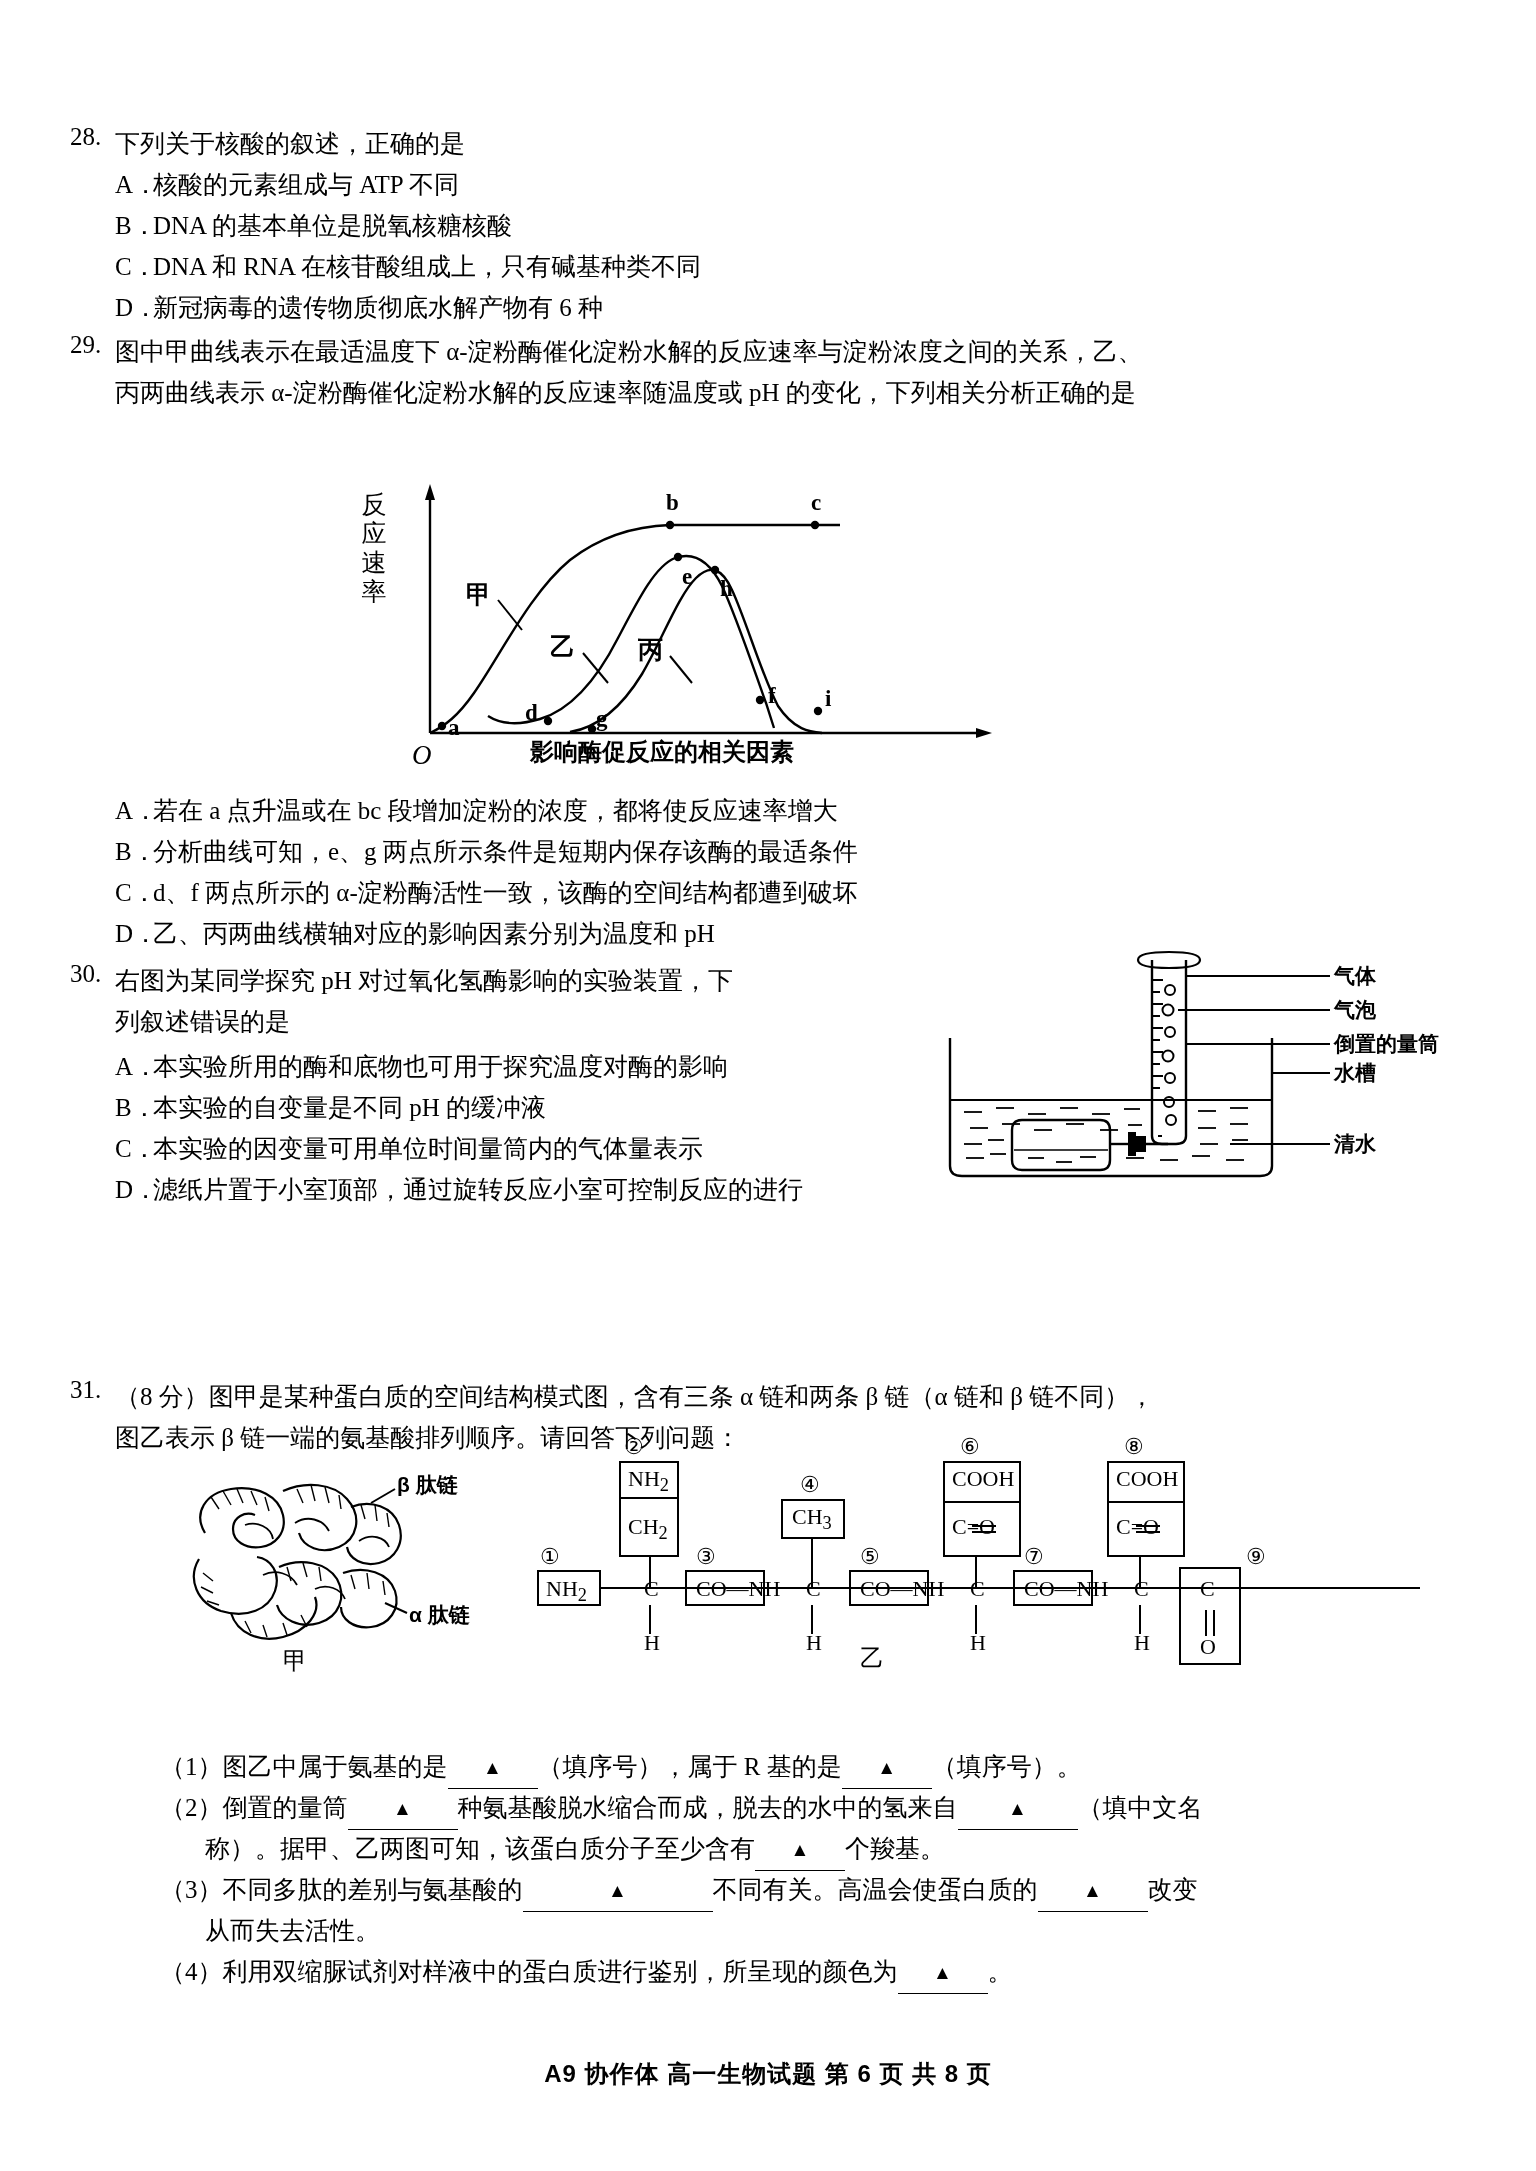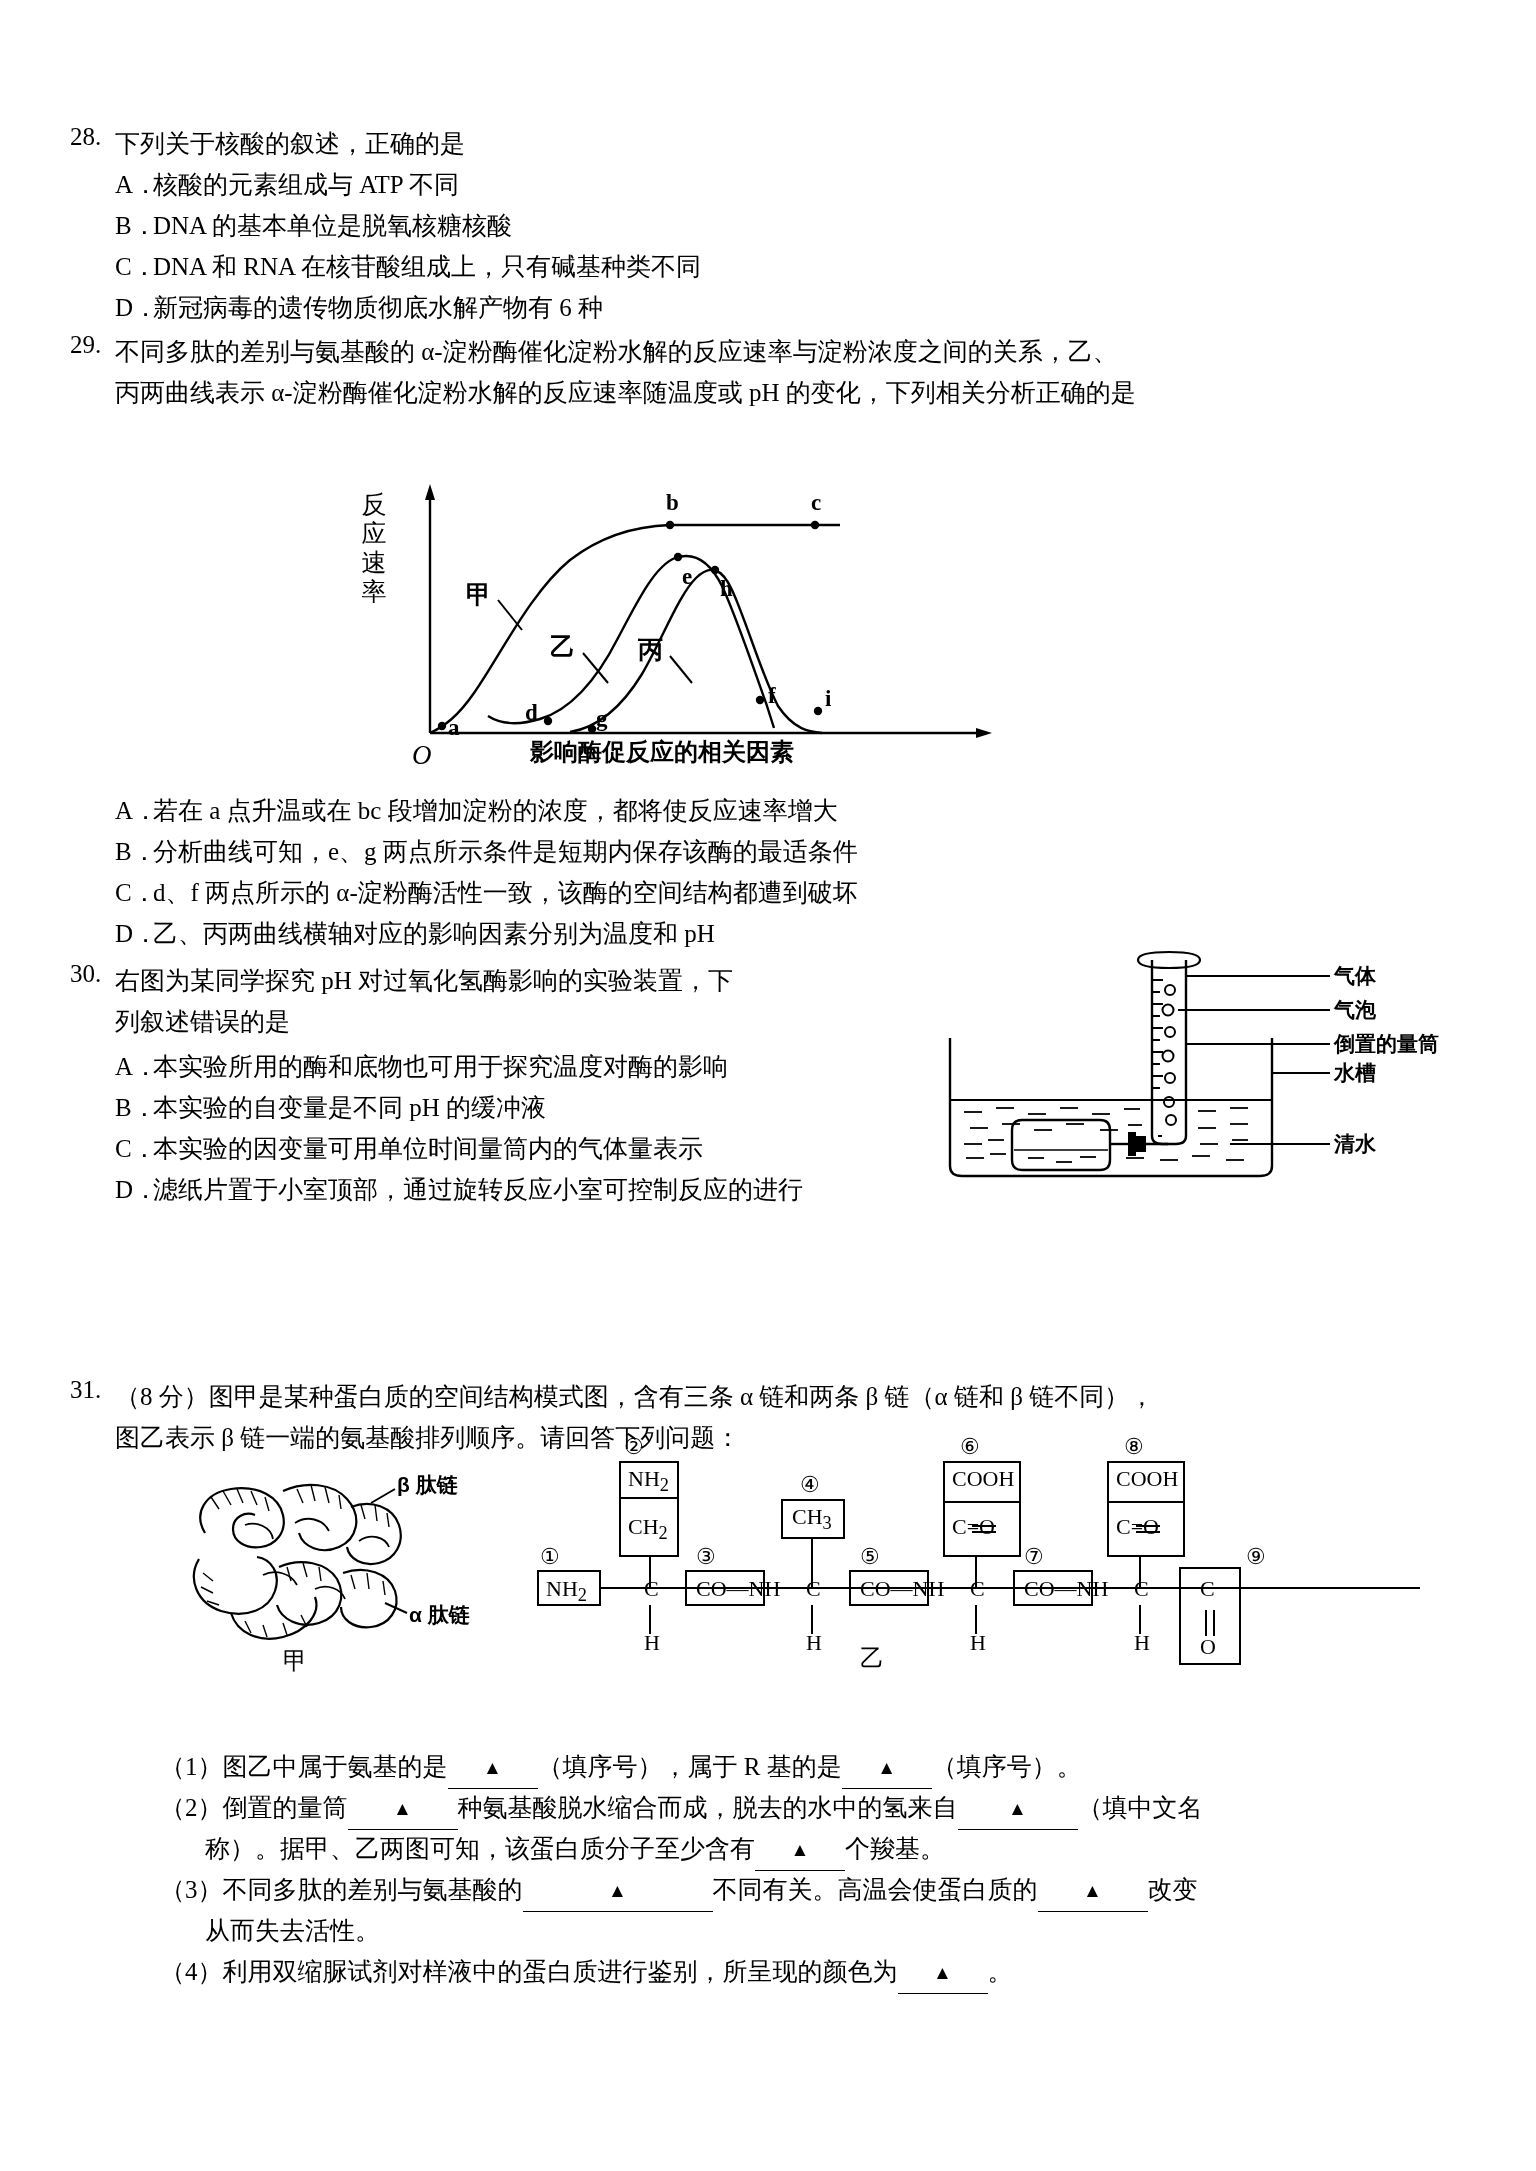--- a/index.html
+++ b/index.html
@@ -105,21 +105,21 @@
     <div class="opt" style="position:absolute;left:115px;top:238px;">
       <span class="optletter">C．</span><span>DNA 和 RNA 在核苷酸组成上，只有碱基种类不同</span>
     </div>
     <div class="opt" style="position:absolute;left:115px;top:279px;">
       <span class="optletter">D．</span><span>新冠病毒的遗传物质彻底水解产物有 6 种</span>
     </div>
   </div>
 
   <div>
     <div class="qnum" style="left:70px;top:323px;">29.</div>
-    <div class="qbody" style="left:115px;top:323px;width:1370px;">不同多肽的差别与氨基酸的 α-淀粉酶催化淀粉水解的反应速率与淀粉浓度之间的关系，乙、</div>
+    <div class="qbody" style="left:115px;top:323px;width:1370px;">图中甲曲线表示在最适温度下 α-淀粉酶催化淀粉水解的反应速率与淀粉浓度之间的关系，乙、</div>
     <div class="qbody" style="left:115px;top:364px;width:1370px;">丙两曲线表示 α-淀粉酶催化淀粉水解的反应速率随温度或 pH 的变化，下列相关分析正确的是</div>
 
     <div id="graph29">
       <svg width="640" height="270" viewBox="0 0 640 270" xmlns="http://www.w3.org/2000/svg">
 
         <line x1="60" y1="255" x2="60" y2="18" stroke="#000" stroke-width="2.4"></line>
         <polygon points="60,6 55,22 65,22" fill="#000"></polygon>
 
         <line x1="60" y1="255" x2="610" y2="255" stroke="#000" stroke-width="2.4"></line>
         <polygon points="622,255 606,250 606,260" fill="#000"></polygon>
@@ -471,14 +471,15 @@
     <div class="qbody" style="left:160px;top:1861px;white-space:nowrap;">
       <span>（3）</span><span>不同多肽的差别与氨基酸的</span><span class="blank" style="width:190px;"><span class="tri">▲</span></span><span>不同有关。高温会使蛋白质的</span><span class="blank" style="width:110px;"><span class="tri">▲</span></span><span>改变</span>
     </div>
     <div class="qbody" style="left:205px;top:1902px;white-space:nowrap;">从而失去活性。</div>
 
     <div class="qbody" style="left:160px;top:1943px;white-space:nowrap;">
       <span>（4）</span><span>利用双缩脲试剂对样液中的蛋白质进行鉴别，所呈现的颜色为</span><span class="blank" style="width:90px;"><span class="tri">▲</span></span><span>。</span>
     </div>
   </div>
 
+  <div class="footer" style="top:2050px;">A9 协作体  高一生物试题  第 6 页 共 8 页</div>
 
 </div>
 
 </body></html>

